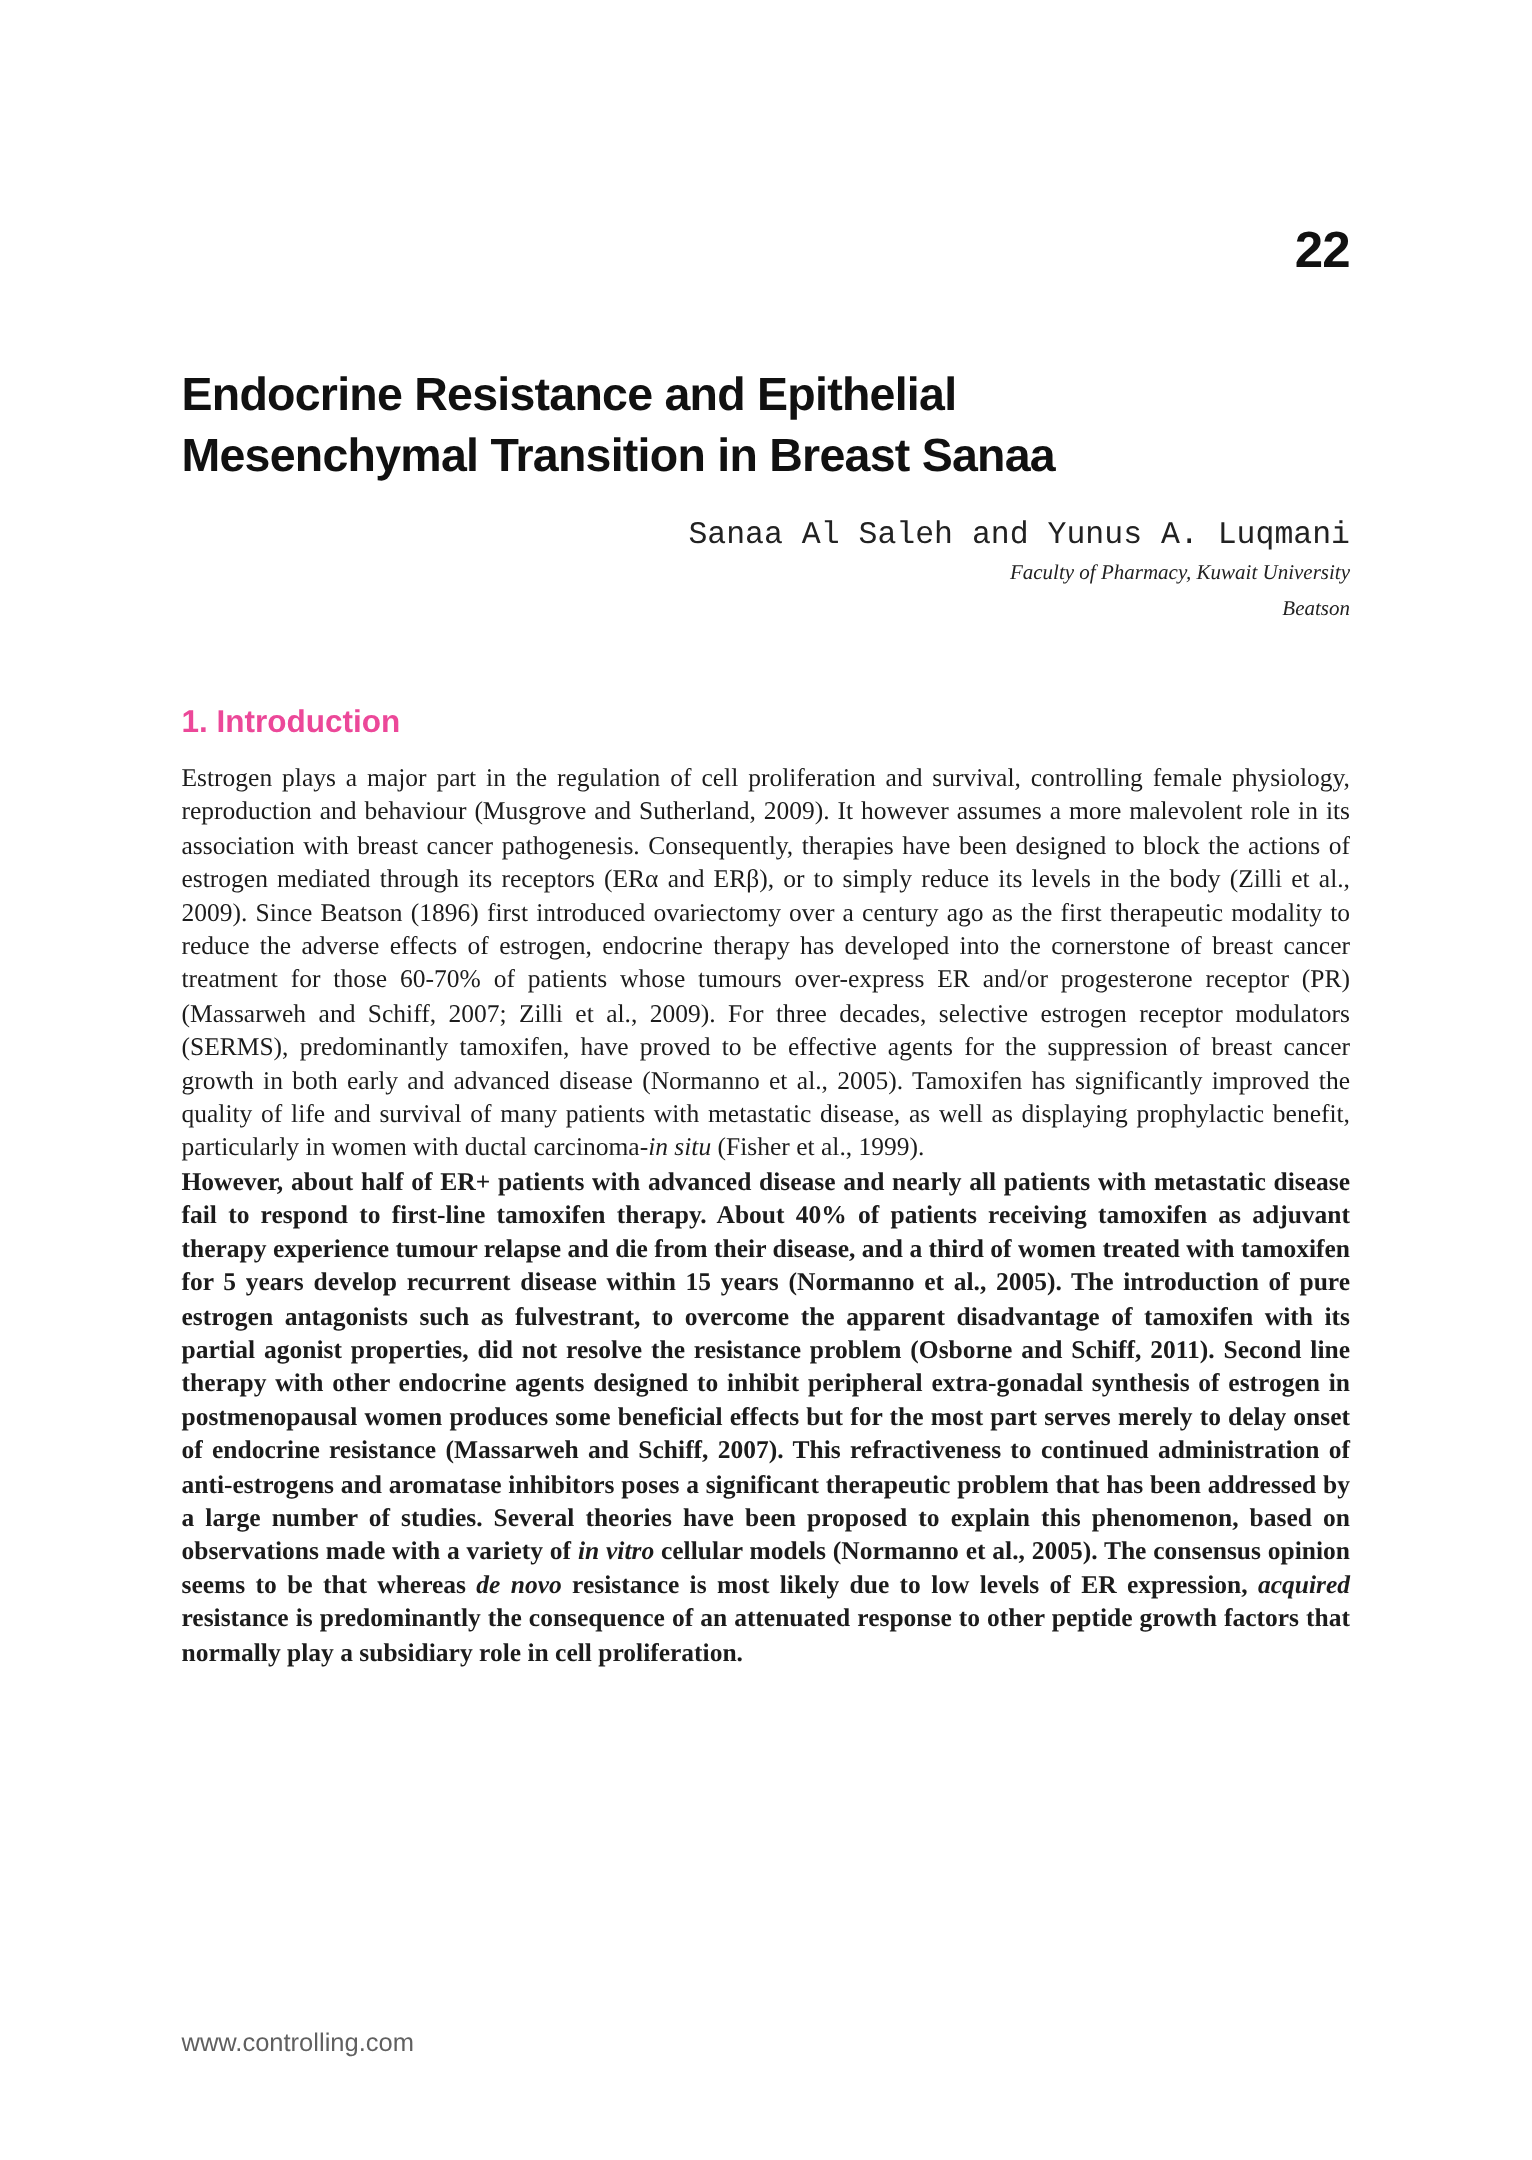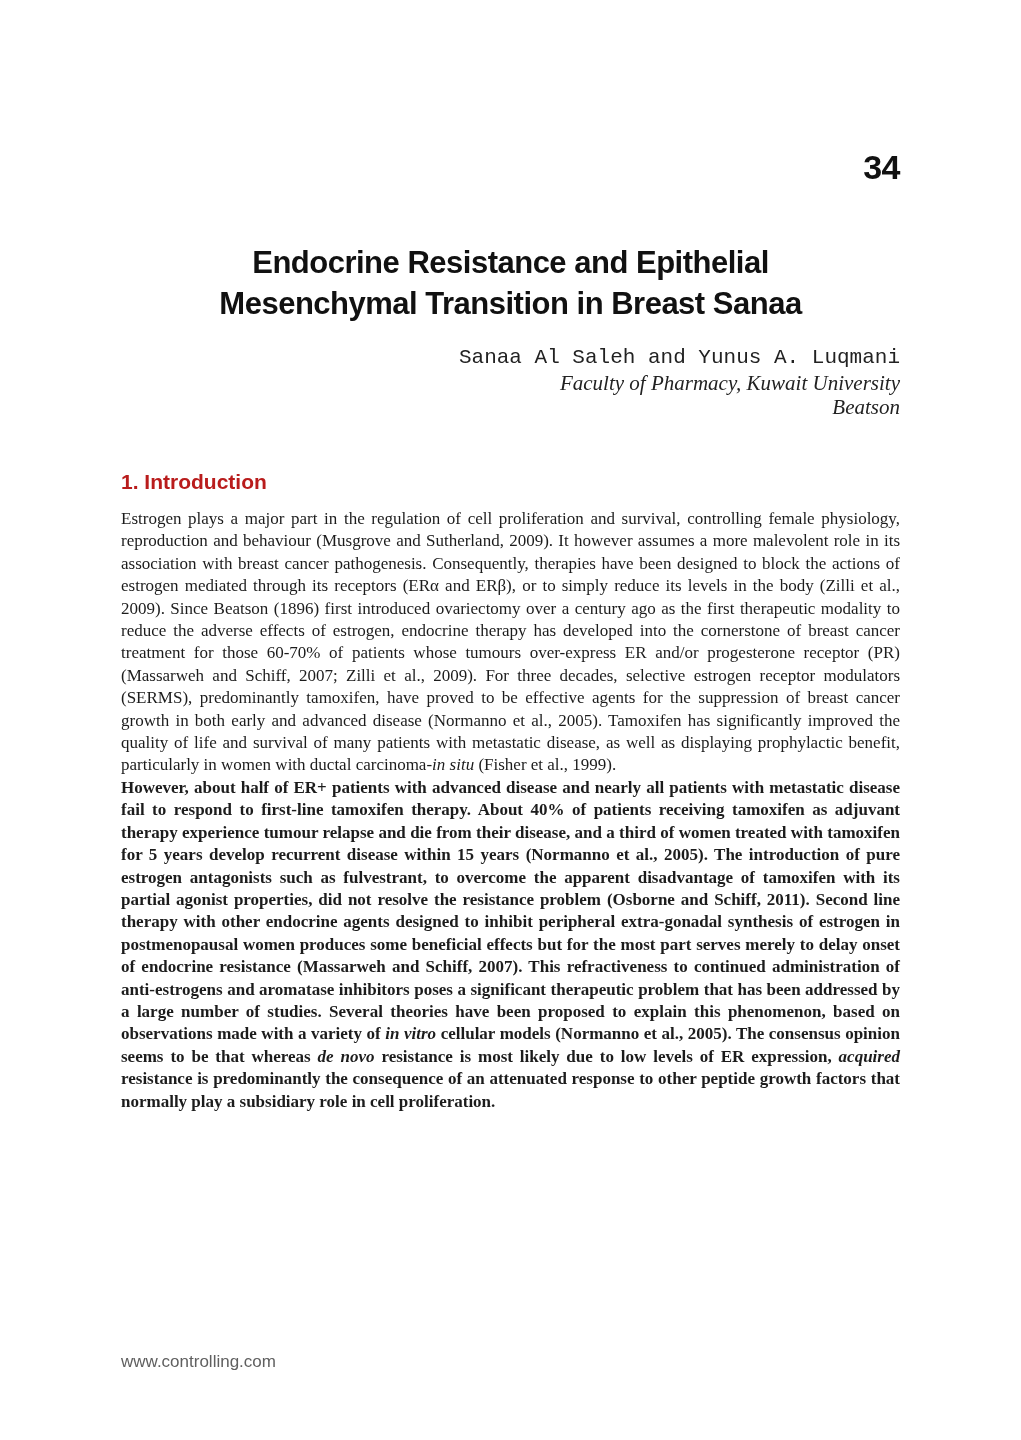--- a/index.html
+++ b/index.html
@@ -26,52 +26,52 @@
     text-align: right;
     font-family: "Liberation Sans", sans-serif;
     font-weight: bold;
     font-size: 34px;
     line-height: 38px;
     letter-spacing: -0.5px;
     color: #111111;
   }
   .chapter-title {
     margin-top: 56px;
-    text-align: center;
+    text-align: left;
     font-family: "Liberation Sans", sans-serif;
     font-weight: bold;
     font-size: 31px;
     line-height: 41px;
     letter-spacing: -0.5px;
     color: #111111;
   }
   .authors {
     margin-top: 21px;
     text-align: right;
     font-family: Liberation Mono, monospace;
     font-size: 21px;
     line-height: 26px;
     color: #222222;
   }
   .affiliation {
     text-align: right;
     font-family: "Liberation Serif", serif;
     font-style: italic;
-    font-size: 21px;
+    font-size: 14px;
     line-height: 24px;
     color: #222222;
   }
   .section-heading {
     margin-top: 50px;
     text-align: left;
     font-family: "Liberation Sans", sans-serif;
     font-weight: bold;
     font-size: 21px;
     line-height: 26px;
-    color: #b91c1c;
+    color: #ec4899;
   }
   .body-paragraph {
     margin: 0;
     margin-top: 13px;
     text-align: justify;
     font-family: "Liberation Serif", serif;
     font-size: 17px;
     line-height: 22.4px;
     color: #1c1c1c;
   }
@@ -88,21 +88,21 @@
     color: #606060;
     text-decoration: none;
   }
 </style>
 </head>
 <body>
 
 <div class="page">
   <div class="content">
 
-    <div class="chapter-number">34</div>
+    <div class="chapter-number">22</div>
 
     <h1 class="chapter-title" style="margin:0;">
       <span style="margin-top:56px; display:block;" class="title-line">Endocrine Resistance and Epithelial</span>
       <span style="display:block;" class="title-line">Mesenchymal Transition in Breast Sanaa</span>
     </h1>
 
     <div class="authors">Sanaa Al Saleh and Yunus A. Luqmani</div>
 
     <div class="affiliation">Faculty of Pharmacy, Kuwait University</div>
 

